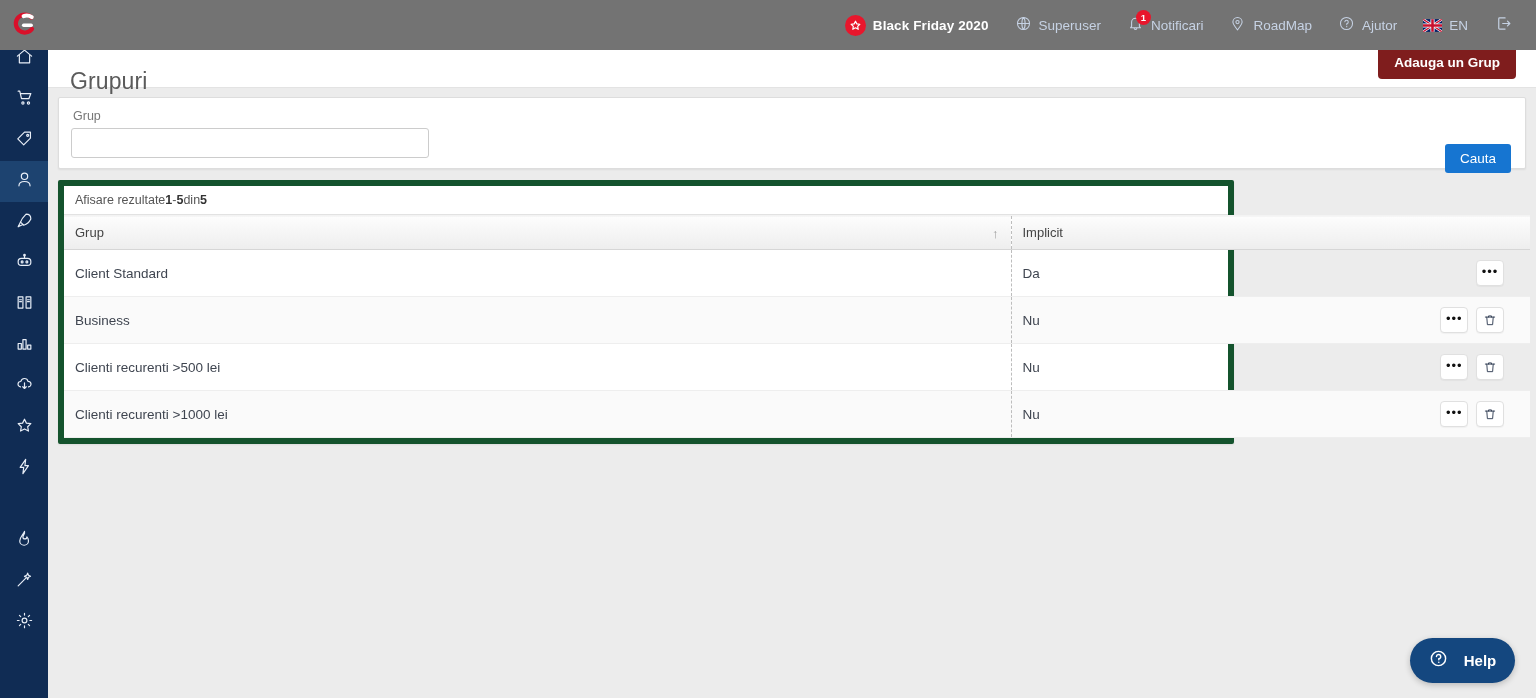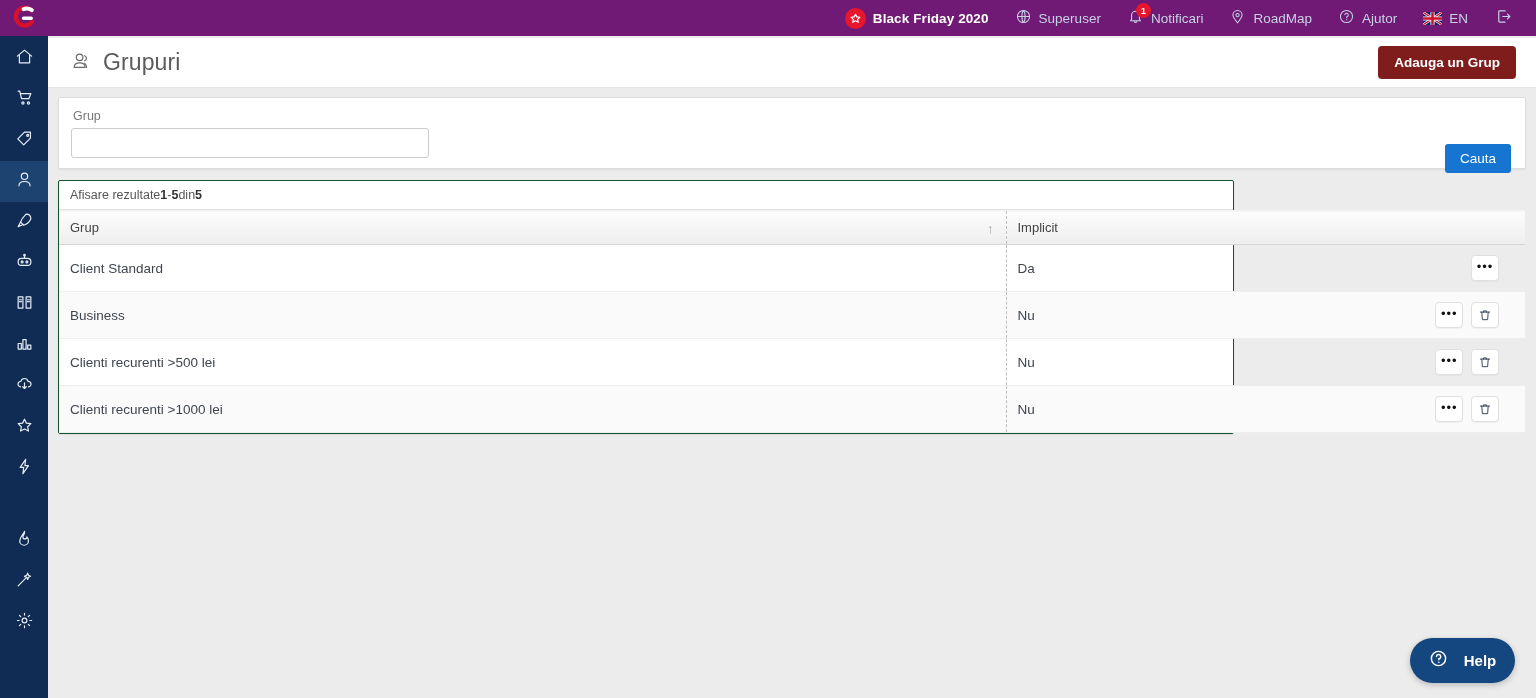--- a/index.html
+++ b/index.html
@@ -8,22 +8,22 @@
     margin: 0; padding: 0;
     width: 1536px; height: 698px;
     overflow: hidden;
     background: #ececec;
     font-family: "Liberation Sans", sans-serif;
   }
 
   
   #topbar {
     position: absolute; top: 0; left: 0;
-    width: 1536px; height: 36px;
-    background: #701a75;
+    width: 1536px; height: 50px;
+    background: #737373;
     display: flex; align-items: center;
     z-index: 40;
   }
   #logo-zone {
     width: 48px; height: 38px;
     display: flex; align-items: center; justify-content: center;
     flex: 0 0 48px;
   }
   .logo-g {
     width: 26px; height: 26px;
@@ -92,22 +92,23 @@
   #page-header {
     position: absolute; top: 38px; left: 48px;
     width: 1488px; height: 50px;
     background: #fff;
     display: flex; align-items: center;
     padding: 0 20px 0 22px;
     border-bottom: 1px solid #e3e3e3;
     z-index: 20;
   }
   #page-title-wrap {
-    display: flex; align-items: flex-end; gap: 11px;
+    display: flex; align-items: flex-start; gap: 11px;
     color: #5a5a5a;
+    flex-direction: column;
   }
   #page-title {
     font-size: 23px; font-weight: normal; color: #5b5b5b;
     letter-spacing: .1px;
   }
   #add-group-button {
     margin-left: auto;
     background: #7f1d1d;
     color: #fff;
     border: none;
@@ -156,21 +157,21 @@
     padding: 7px 15px;
     cursor: pointer;
     font-family: "Liberation Sans", sans-serif;
   }
 
   
   #results-panel {
     position: absolute; top: 180px; left: 58px;
     width: 1176px;
     background: #fff;
-    border: 1px solid #14532d;
+    border: 6px solid #14532d;
     border-radius: 2px;
     box-shadow: 0 1px 2px rgba(0,0,0,.07);
     z-index: 10;
   }
   #results-count {
     height: 29px;
     display: flex; align-items: center;
     padding-left: 11px;
     font-size: 12.5px;
     color: #555;

